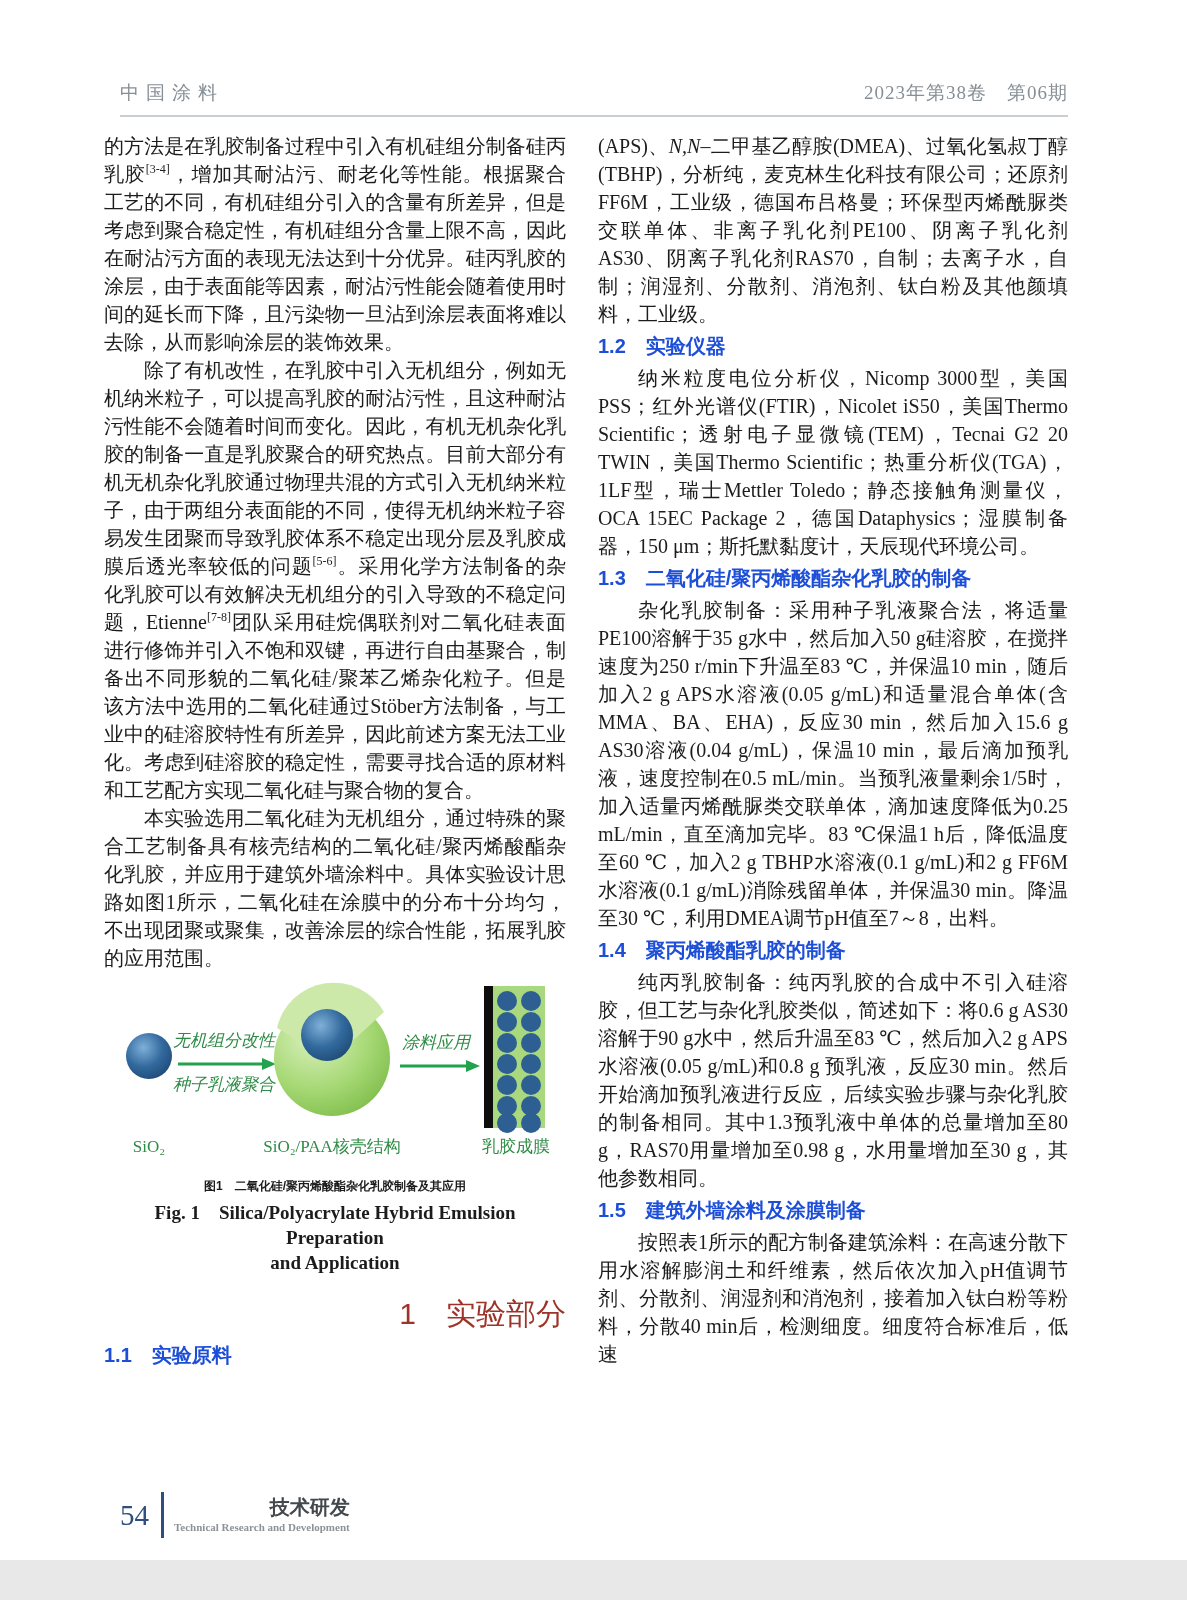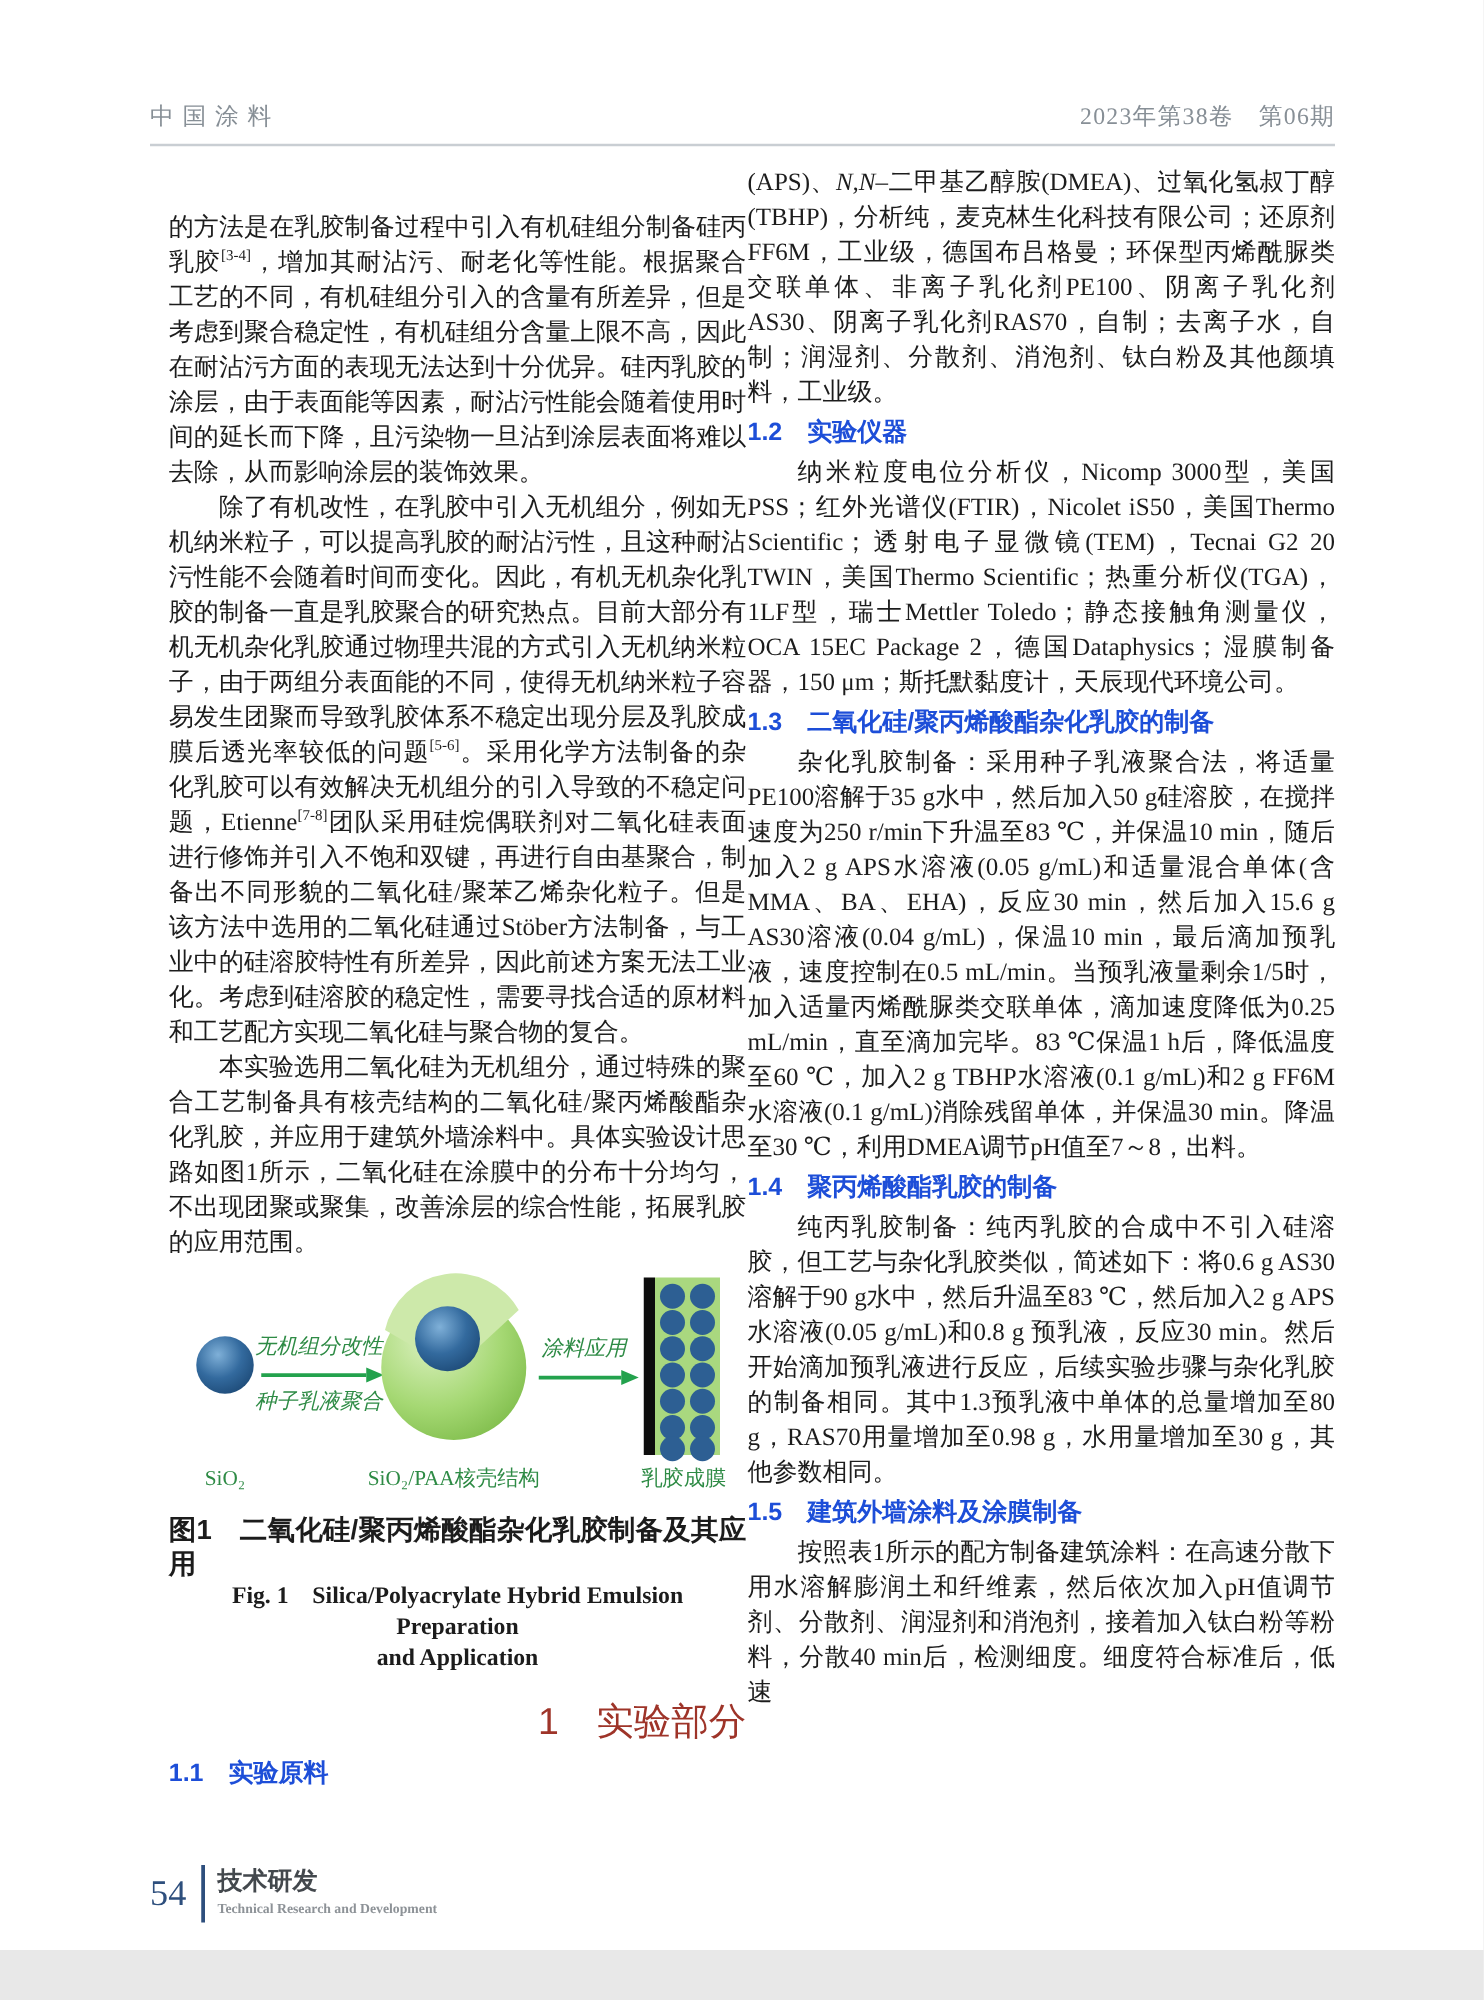--- a/index.html
+++ b/index.html
@@ -6,41 +6,41 @@
   .page{position:relative;width:1187px;height:1560px;background:#ffffff;margin:0 auto;
         font-family:"Liberation Serif","DejaVu Serif",serif;color:#1c1c1c;overflow:hidden;}
   
   .hdr{position:absolute;left:120px;top:80px;width:948px;display:flex;justify-content:space-between;
        align-items:flex-end;border-bottom:2px solid #c9ced3;padding-bottom:9px;
        color:#878f96;font-size:19px;font-family:"Liberation Serif",serif;}
   .hdr .jname{letter-spacing:7px;}
   .hdr .issue{letter-spacing:1px;}
   
   .col{position:absolute;top:132px;width:462px;font-size:20px;line-height:28px;text-align:justify;}
-  .col-l{left:135px;margin-top:36px;}
+  .col-l{left:104px;}
   .col-r{left:598px;width:470px;}
   .col p{margin:0;text-justify:inter-character;}
   .ind{text-indent:2em;}
   sup{font-size:12px;line-height:0;}
   
   .h1{font-family:"Liberation Sans","DejaVu Sans",sans-serif;font-weight:normal;font-size:30px;
       color:#9e3429;margin:24px 0 12px 0;line-height:30px;text-align:right;}
   .h2{font-family:"Liberation Sans","DejaVu Sans",sans-serif;font-weight:bold;font-size:20px;
       color:#1d4ed8;margin:4px 0 4px 0;line-height:28px;text-align:left;}
   
   .fig{margin:6px 0 0 0;}
-  .figcap-zh{font-family:"Liberation Sans","DejaVu Sans",sans-serif;font-weight:bold;font-size:22px;
-             line-height:27px;margin-top:8px;}
+  .figcap-zh{font-family:"Liberation Sans","DejaVu Sans",sans-serif;font-weight:bold;font-size:12px;
+             text-align:center;line-height:27px;margin-top:8px;}
   .figcap-en{font-weight:bold;font-size:19px;text-align:center;line-height:25px;}
   
   .ftr{position:absolute;left:120px;top:1492px;display:flex;align-items:center;}
   .ftr .pnum{font-size:29px;color:#2e4f7d;font-family:"Liberation Serif",serif;}
   .ftr .bar{width:3px;height:46px;background:#2e4f7d;margin:0 10px 0 12px;}
-  .ftr .colzh{font-family:Liberation Mono, monospace;font-weight:bold;font-size:20px;
-              color:#43484d;line-height:24px;}
+  .ftr .colzh{font-family:Liberation Serif, serif;font-weight:bold;font-size:20px;
+              color:#43484d;line-height:24px;text-align:right;}
   .ftr .colen{font-size:11px;color:#8d9297;font-weight:bold;line-height:17px;}
   svg text{font-family:"Liberation Serif","DejaVu Serif",serif;}
   .svglabel{font-style:normal;}
 </style>
 </head>
 <body>
 
 <div class="page">
 
   <div class="hdr">

